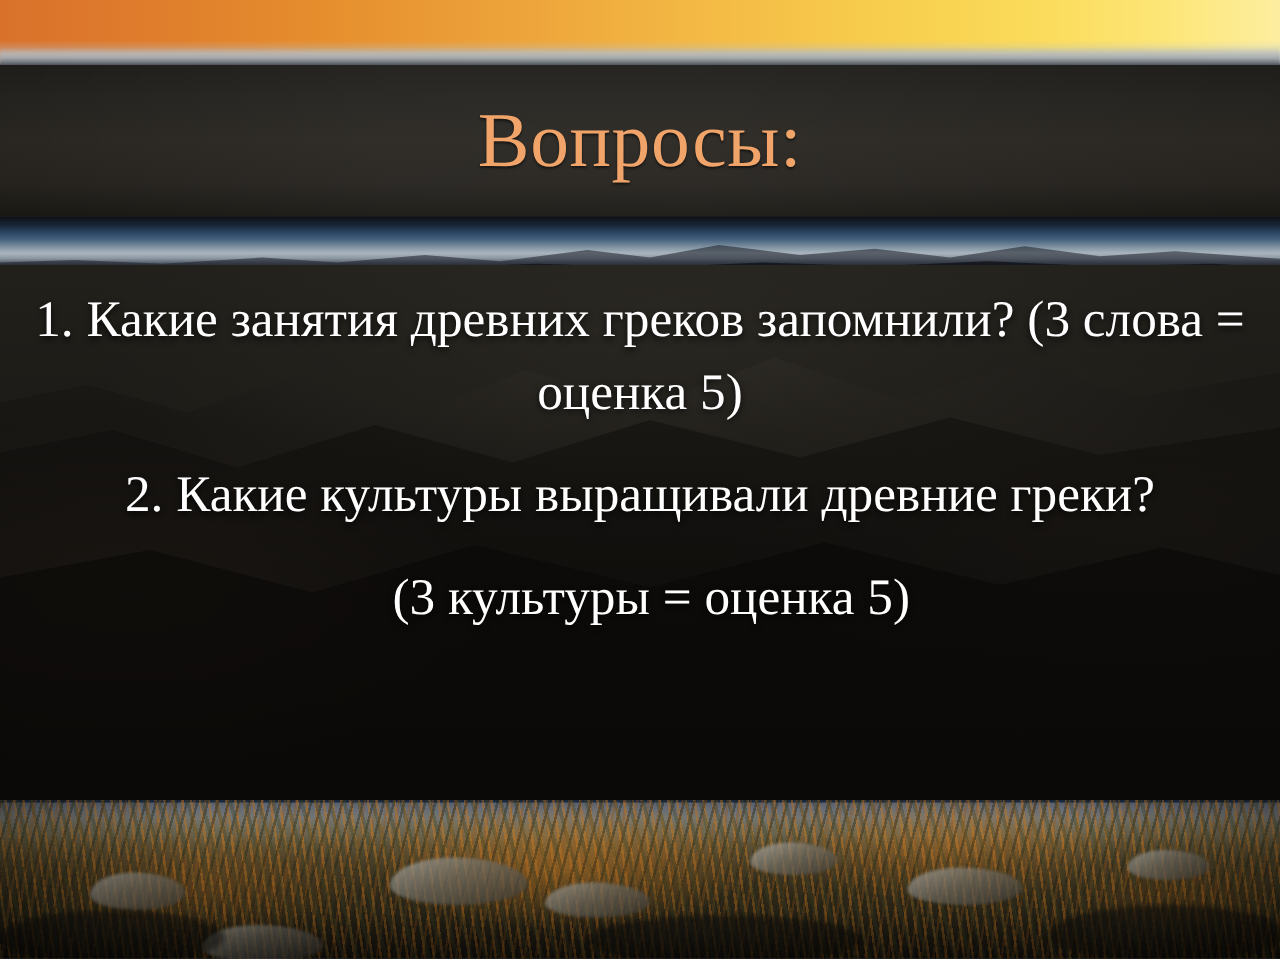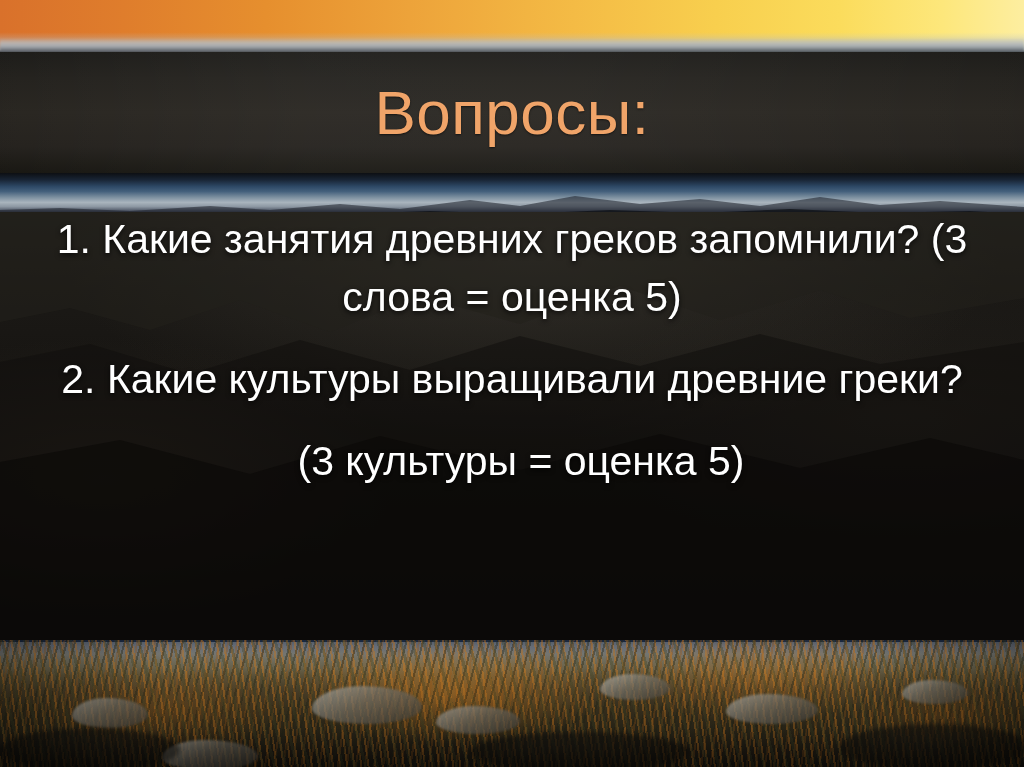--- a/index.html
+++ b/index.html
@@ -10,20 +10,21 @@
   body {
     font-family: "Liberation Sans", sans-serif;
   }
 
   .slide {
     position: relative;
     width: 1024px;
     height: 767px;
     overflow: hidden;
     background: #404040;
+    font-family: Liberation Serif, serif;
   }
 
   
   .sky-band {
     position: absolute;
     left: 0; top: 0;
     width: 1024px;
     height: 52px;
     background:
       linear-gradient(to bottom,
@@ -137,21 +138,21 @@
     overflow: hidden;
   }
   .ridge-shape {
     position: absolute;
     pointer-events: none;
   }
 
   
   .body-text {
     position: absolute;
-    left: 0; top: 196px;
+    left: 0; top: 212px;
     width: 1024px;
     height: 428px;
     color: #ffffff;
     font-size: 41px;
     line-height: 58px;
     text-align: center;
     padding-top: 10px;
     box-sizing: border-box;
     text-shadow: 0 2px 5px rgba(0,0,0,0.75);
   }

